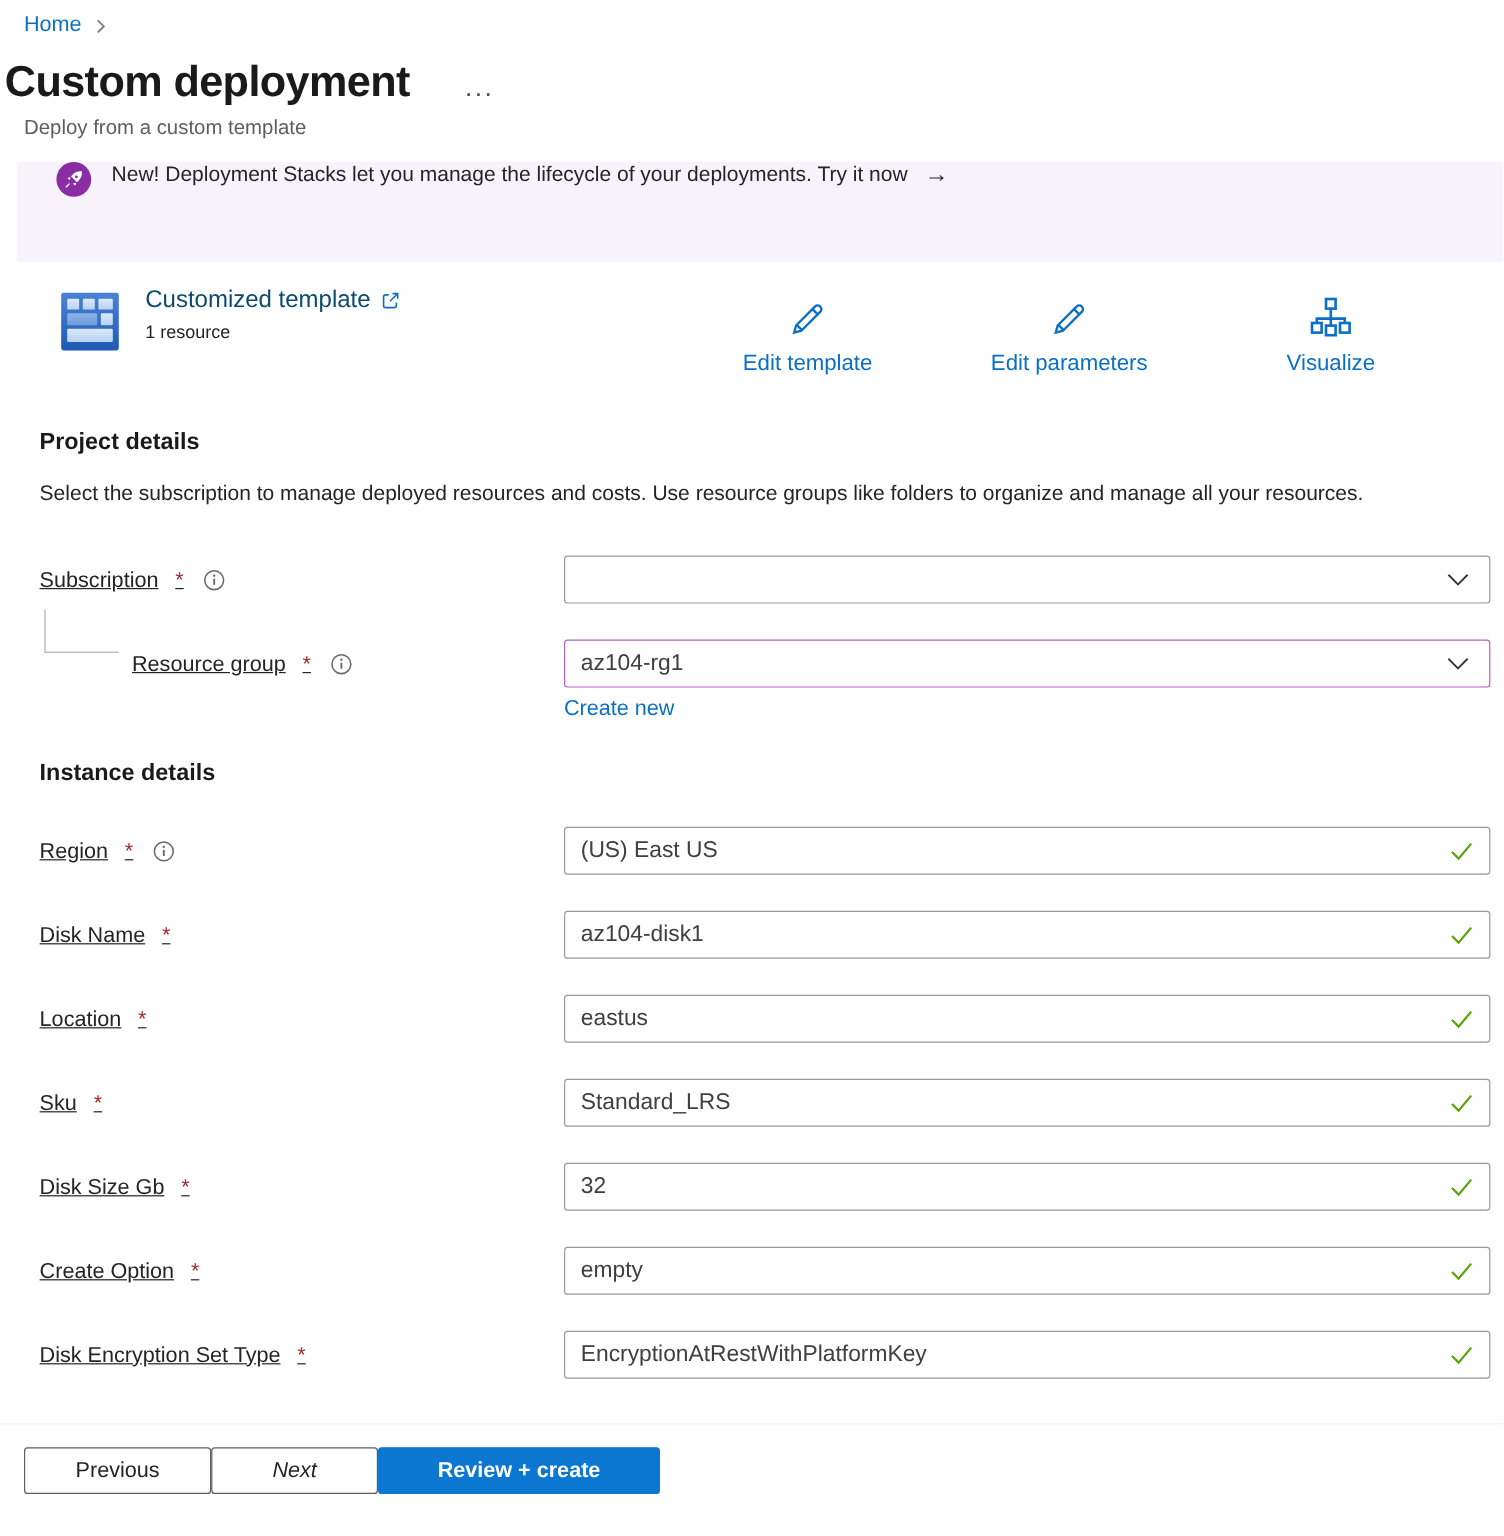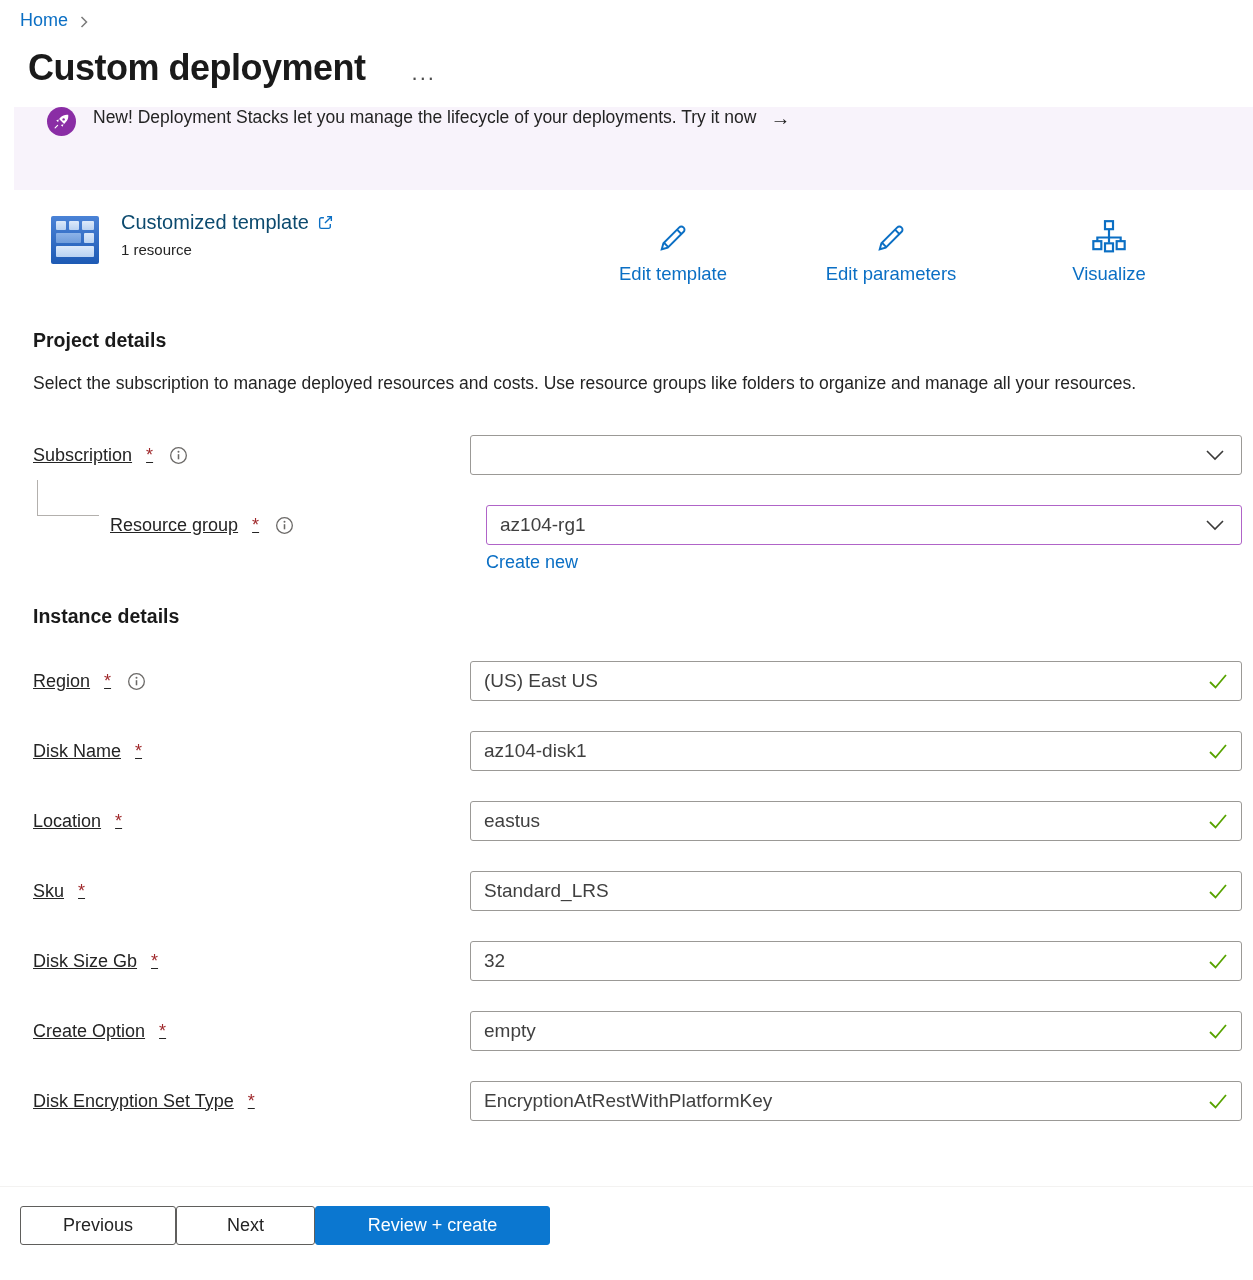--- a/index.html
+++ b/index.html
@@ -7,21 +7,21 @@
   body { font-family:"Liberation Sans", sans-serif; color:#242424; }
   .page { position:relative; width:1253px; height:1263px; background:#fff; overflow:hidden;padding-left:40px; }
   .content { position:absolute; top:0; left:0; right:0; bottom:77px; overflow:hidden; }
 
   
   .breadcrumb { padding:10px 0 0 20px; display:flex; align-items:center; gap:10px; }
   .breadcrumb a { color:#0b6fc4; font-size:18px; text-decoration:none; cursor:pointer; }
   .crumb-chev { display:inline-flex; margin-top:2px; }
 
   
-  .title-row { display:flex; align-items:center; margin:16px 0 0 28px; }
+  .title-row { display:flex; align-items:center; margin:16px 0 0 4px; }
   .page-title { font-size:36px; font-weight:700; letter-spacing:-0.5px; color:#1a1a1a; }
   .more-dots { margin-left:46px; font-size:22px; color:#4d4d4d; letter-spacing:2px; cursor:pointer; padding-top:10px; }
   .subtitle { margin:8px 0 0 20px; font-size:17px; color:#605e5c; }
 
   
   .banner { margin:18px 0 0 14px; height:83px; background:#f8f3fb; display:flex; align-items:flex-start; padding-left:33px; }
   .rocket-circle { width:29px; height:29px; border-radius:50%; background:#8a2da5; display:flex; align-items:center; justify-content:center; flex:0 0 auto; }
   .banner-text { margin-left:17px; font-size:17.5px; color:#242424; }
   .banner-link { cursor:pointer; }
   .banner-arrow { margin-left:14px; font-size:20px; color:#242424; cursor:pointer; }
@@ -53,48 +53,49 @@
   .label-col.indent { padding-left:77px; }
   .req { color:#9f282b; font-size:18px; margin-left:2px; }
   .info-icon { display:inline-flex; margin-left:4px; cursor:pointer; }
   .field-col { position:relative; flex:1 1 auto; height:40px; }
   .field-col input { width:100%; height:40px; border:1px solid #9b9996; border-radius:3px; padding:0 44px 0 13px; font-family:"Liberation Sans", sans-serif; font-size:19px; color:#404040; background:#fff; outline:none; }
   .field-col.purple input { border:1px solid #b064c8; }
   .chev-icon { position:absolute; right:15px; top:12px; pointer-events:none; }
   .check-icon { position:absolute; right:13px; top:11px; pointer-events:none; }
   .connector { position:absolute; left:37px; top:45px; width:62px; height:36px; border-left:1px solid #b3b0ad; border-bottom:1px solid #b3b0ad; }
   .create-new { margin-top:7px; font-size:18px; color:#0b6fc4; cursor:pointer; display:inline-block; }
-  .rg-row { margin-bottom:0;gap:16px; }
+  .rg-row { margin-bottom:0; }
 
   
   .footer { position:absolute; left:0; right:0; bottom:0; height:77px; background:#fff; border-top:1px solid #f3f2f1; display:flex; align-items:center; padding-left:20px; }
   .btn { height:39px; border-radius:3px; font-family:"Liberation Sans", sans-serif; font-size:18px; cursor:pointer; }
   .btn.secondary { background:#fff; border:1px solid #5f5e5c; color:#242424; width:156px; }
-  .btn.secondary.next { width:139px; }
-  .btn.primary { background:#0b77d0; border:1px solid #0b77d0; color:#fff; font-weight:400; width:235px; }
+  .btn.secondary.next { width:139px;font-style:italic; }
+  .btn.primary { background:#0b77d0; border:1px solid #0b77d0; color:#fff; font-weight:700; width:235px; }
 </style>
 </head>
 <body>
 
 <div class="page">
   <div class="content">
 
     <div class="breadcrumb">
       <a>Home</a>
       <span class="crumb-chev">
         <svg width="12" height="14" viewBox="0 0 12 14">
             <path d="M3.5 2l5 5-5 5" fill="none" stroke="#7a7a7a" stroke-width="1.5"></path>
           </svg>
       </span>
     </div>
 
     <div class="title-row">
       <span class="page-title">Custom deployment</span>
       <span class="more-dots">...</span>
     </div>
+    <div class="subtitle">Deploy from a custom template</div>
 
     <div class="banner">
       <span class="rocket-circle">
         <svg width="17" height="17" viewBox="0 0 24 24">
           <path d="M21.5 2.5c-4.2-.6-8 .9-10.7 3.6L8.6 8.3l7.1 7.1 2.2-2.2c2.7-2.7 4.2-6.5 3.6-10.7z" fill="#fff"></path>
           <circle cx="15" cy="9" r="1.7" fill="#8a2da5"></circle>
           <path d="M8.2 9.2l-3.6 1.2 2.6 2.6zM14.8 15.8l-1.2 3.6-2.6-2.6z" fill="#fff"></path>
           <path d="M6.5 17.5l-3.5 3.5" stroke="#fff" stroke-width="1.6" stroke-linecap="round"></path>
         </svg>
       </span>

